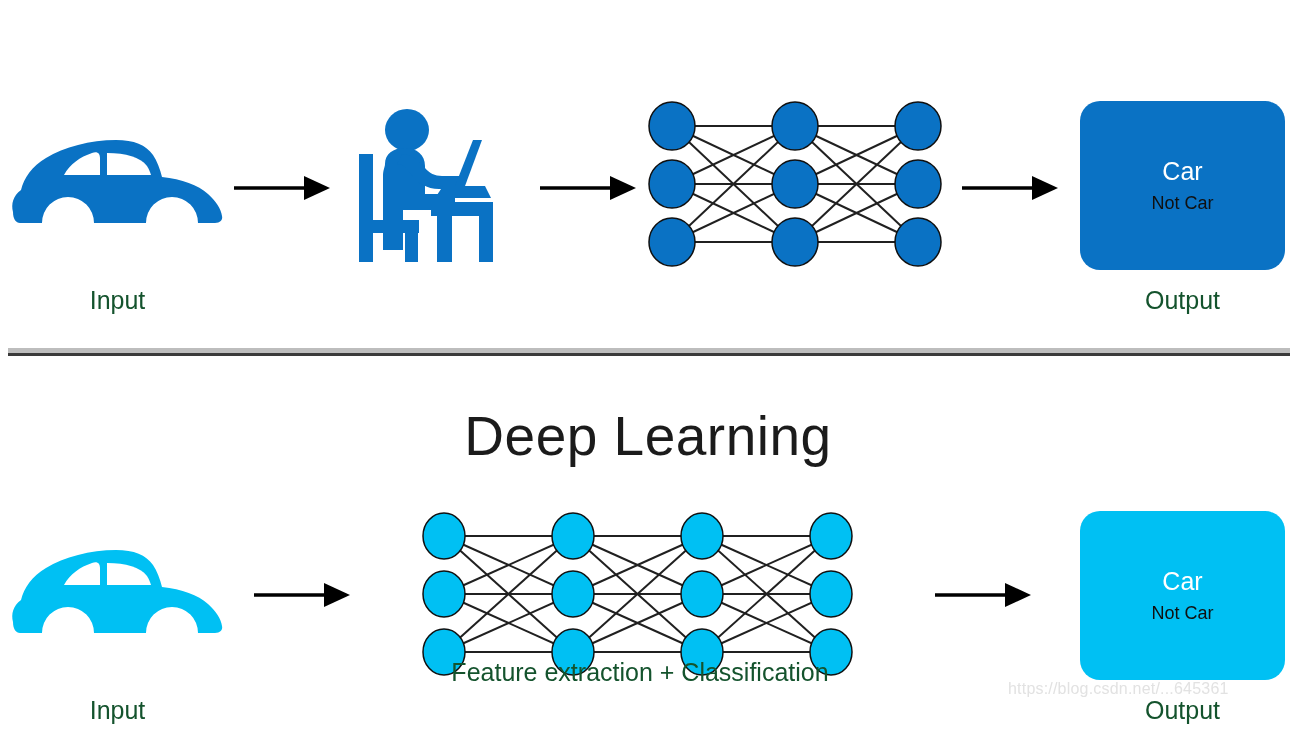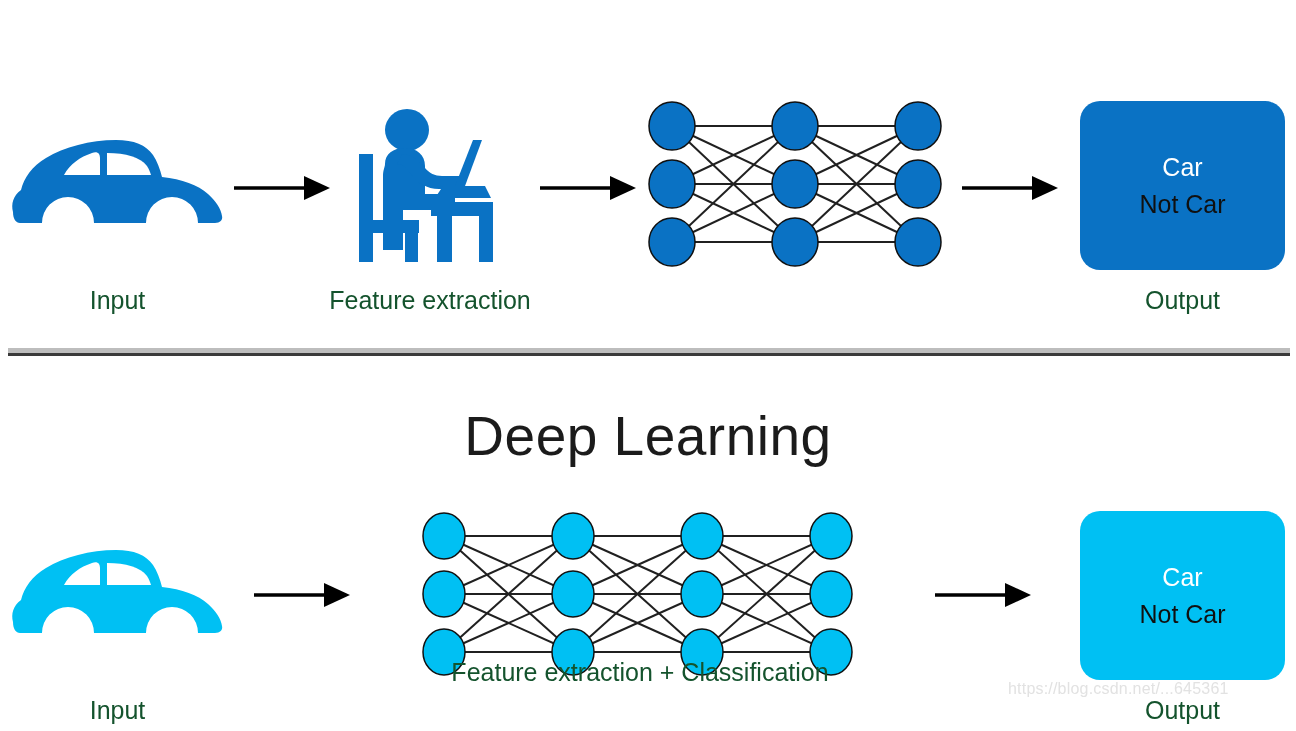--- a/index.html
+++ b/index.html
@@ -83,21 +83,21 @@
     justify-content: center;
     border-radius: 20px;
   }
   .output-box .car-yes {
     font-size: 25px;
     color: #ffffff;
     line-height: 1.05;
     margin-bottom: 10px;
   }
   .output-box .car-no {
-    font-size: 25px;
+    font-size: 18px;
     color: #101010;
     line-height: 1.05;
   }
 
   
   .watermark {
     position: absolute;
     left: 1008px;
     top: 680px;
     font-size: 16px;
@@ -179,21 +179,20 @@
         <path d="M128,30 L137,30 L120,76 L110,76 Z"></path>
 
         <path d="M98,76 L140,76 L146,88 L90,88 Z"></path>
 
         <rect x="86" y="92" width="62" height="14"></rect>
 
         <rect x="134" y="92" width="14" height="60"></rect>
       </g>
     </svg>
   </div>
-  <div class="caption" style="left:300px; top:288px; width:260px;">Feature extraction</div>
 
   <div class="abs" style="left:540px; top:176px;">
     <svg width="96" height="24" viewBox="0 0 96 24">
       <line x1="0" y1="12" x2="74" y2="12" stroke="#000000" stroke-width="3.5"></line>
       <polygon points="70,0 96,12 70,24" fill="#000000"></polygon>
     </svg>
   </div>
 
   <div class="abs" style="left:640px; top:105px;">
     <svg width="310" height="158" viewBox="0 0 310 158" aria-hidden="true">

